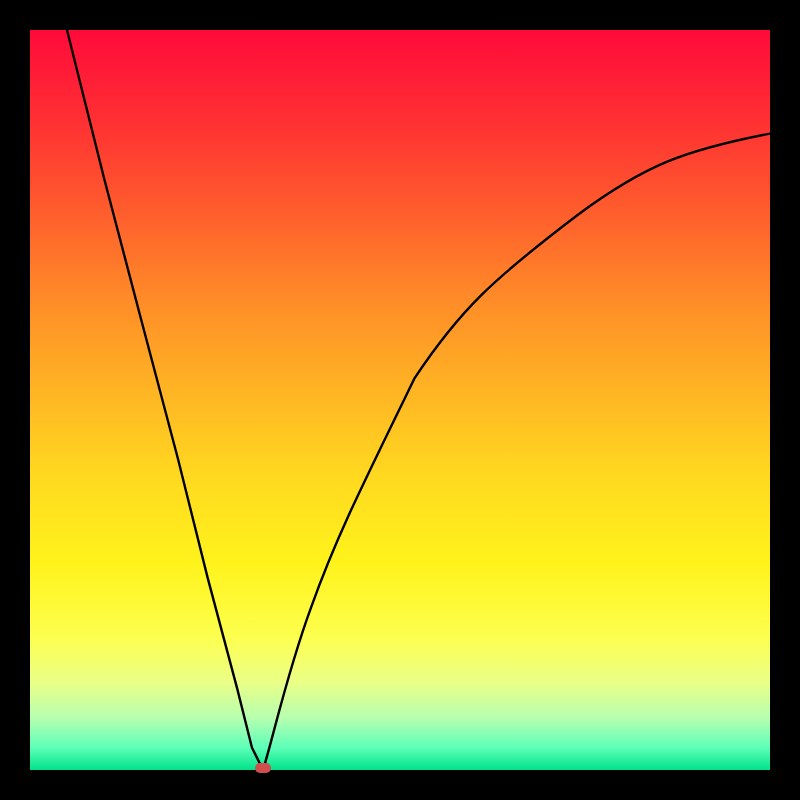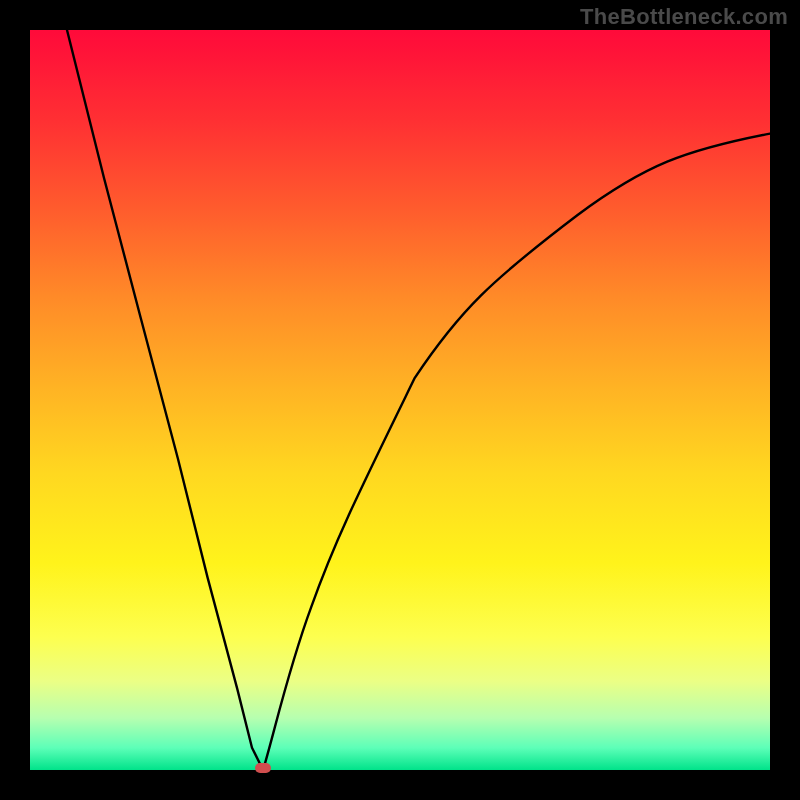--- a/index.html
+++ b/index.html
@@ -85,15 +85,14 @@
                C 245 700, 258 640, 281.2 577.2
                C 305 510, 330 460, 384.8 347.8
                C 430 280, 462 250, 547.6 185
                C 615 135, 655 120, 740 103.6" fill="none" stroke="#000" stroke-width="2.4" stroke-linecap="round" stroke-linejoin="round"></path>
     </svg>
 
     <div class="marker" style="left:233.1px; top:738px;"></div>
 
   </div>
 
-  <div class="watermark">TheBottleneck.com</div>
 
 </div>
 
 </body></html>

